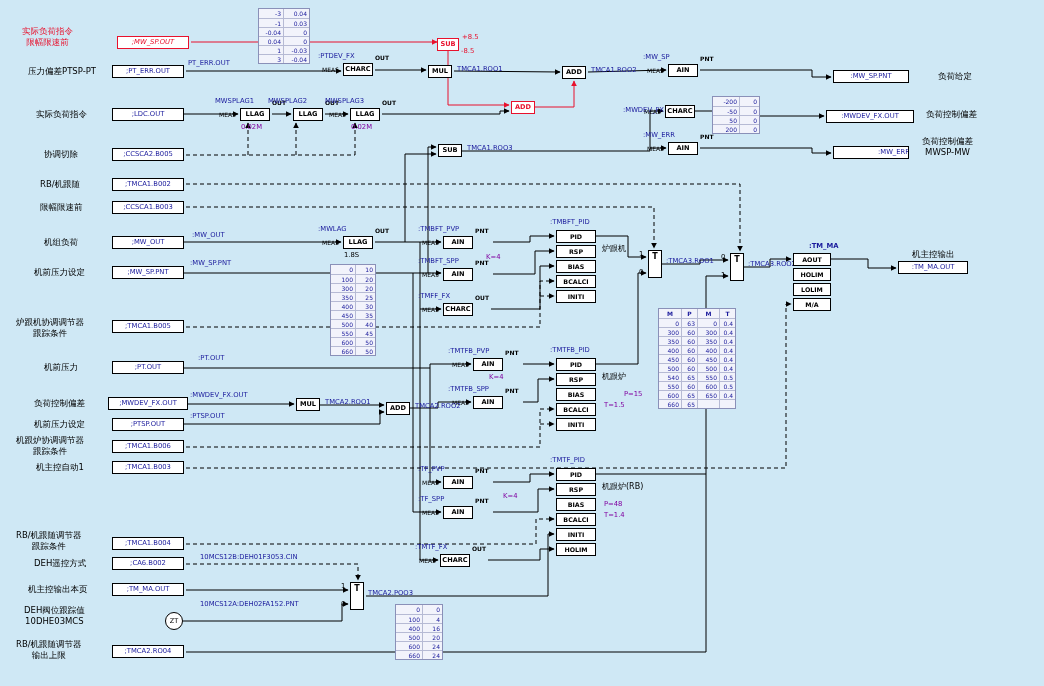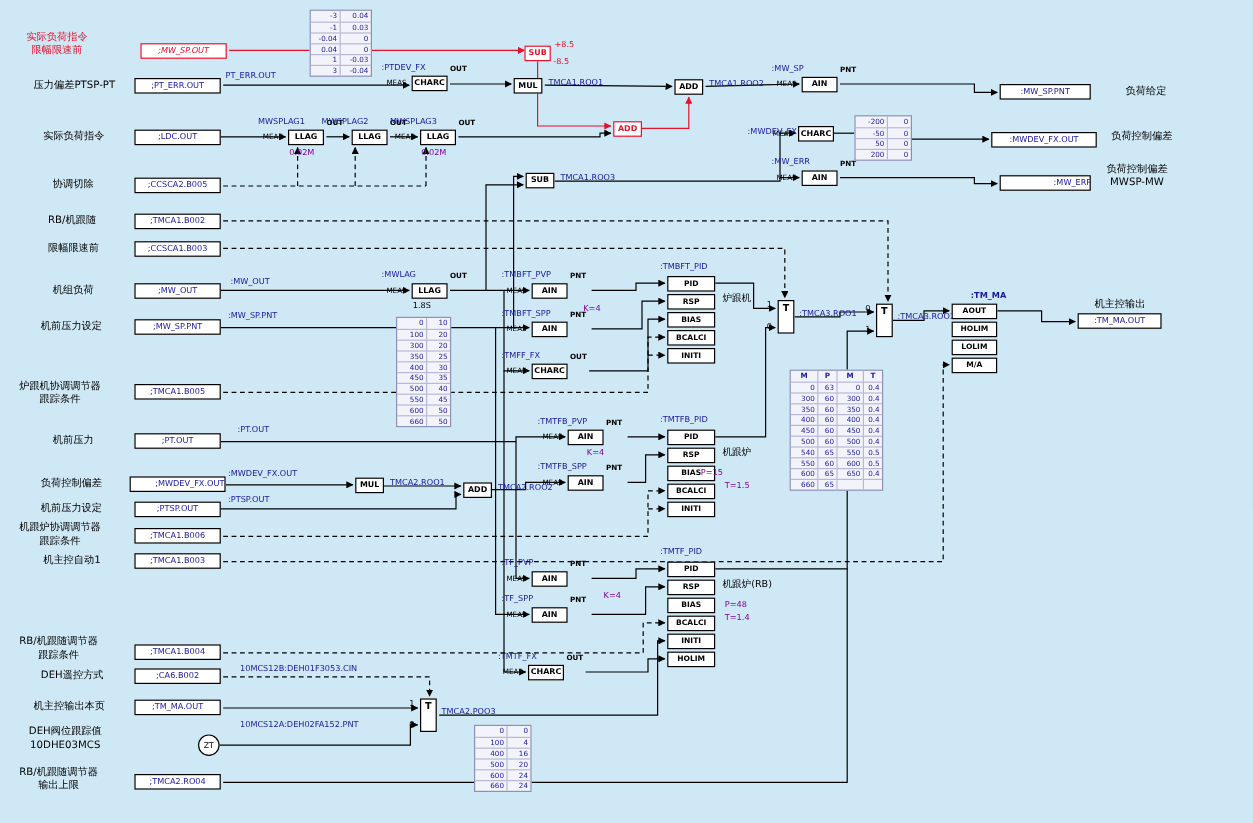--- a/index.html
+++ b/index.html
@@ -189,21 +189,21 @@
     <div class="iobox redbox" style="left: 117px; top: 36px; width: 72px; font-style: italic;">;MW_SP.OUT</div>
     <div class="iobox" style="left: 112px; top: 65px; width: 72px;">;PT_ERR.OUT</div>
     <div class="iobox" style="left: 112px; top: 108px; width: 72px;">;LDC.OUT</div>
     <div class="iobox" style="left: 112px; top: 148px; width: 72px;">;CCSCA2.B005</div>
     <div class="iobox" style="left: 112px; top: 178px; width: 72px;">;TMCA1.B002</div>
     <div class="iobox" style="left: 112px; top: 201px; width: 72px;">;CCSCA1.B003</div>
     <div class="iobox" style="left: 112px; top: 236px; width: 72px;">;MW_OUT</div>
     <div class="iobox" style="left: 112px; top: 266px; width: 72px;">;MW_SP.PNT</div>
     <div class="iobox" style="left: 112px; top: 320px; width: 72px;">;TMCA1.B005</div>
     <div class="iobox" style="left: 112px; top: 361px; width: 72px;">;PT.OUT</div>
-    <div class="iobox" style="left: 108px; top: 397px; width: 80px; text-align: right;">;MWDEV_FX.OUT</div>
+    <div class="iobox" style="left: 108px; top: 397px; width: 80px;">;MWDEV_FX.OUT</div>
     <div class="iobox" style="left: 112px; top: 418px; width: 72px; text-align: center;">;PTSP.OUT</div>
     <div class="iobox" style="left: 112px; top: 440px; width: 72px;">;TMCA1.B006</div>
     <div class="iobox" style="left: 112px; top: 461px; width: 72px;">;TMCA1.B003</div>
     <div class="iobox" style="left: 112px; top: 537px; width: 72px;">;TMCA1.B004</div>
     <div class="iobox" style="left: 112px; top: 557px; width: 72px;">;CA6.B002</div>
     <div class="iobox" style="left: 112px; top: 583px; width: 72px;">;TM_MA.OUT</div>
     <div class="iobox" style="left: 112px; top: 645px; width: 72px;">;TMCA2.RO04</div>
     <div class="iobox" style="left: 833px; top: 70px; width: 76px;">:MW_SP.PNT</div>
     <div class="iobox" style="left: 826px; top: 110px; width: 88px;">:MWDEV_FX.OUT</div>
     <div class="iobox" style="left: 833px; top: 146px; width: 76px; padding-left: 44px;">:MW_ERR.PNT</div>
@@ -304,21 +304,21 @@
     <div class="prow" style="left: 556px; top: 275px;">BCALCI</div>
     <div class="prow" style="left: 556px; top: 290px;">INITI</div>
     <span class="lbl" style="left: 602px; top: 244px; font-size: 8px;">炉跟机</span>
     <span class="ann navy" style="left: 550px; top: 347px;">:TMTFB_PID</span>
     <div class="prow" style="left: 556px; top: 358px;">PID</div>
     <div class="prow" style="left: 556px; top: 373px;">RSP</div>
     <div class="prow" style="left: 556px; top: 388px;">BIAS</div>
     <div class="prow" style="left: 556px; top: 403px;">BCALCI</div>
     <div class="prow" style="left: 556px; top: 418px;">INITI</div>
     <span class="lbl" style="left: 602px; top: 372px; font-size: 8px;">机跟炉</span>
-    <span class="ann purple" style="left: 584px; top: 391px;">P=15</span>
+    <span class="ann purple" style="left: 624px; top: 391px;">P=15</span>
     <span class="ann purple" style="left: 604px; top: 402px; text-align: center;">T=1.5</span>
     <span class="ann navy" style="left: 550px; top: 457px;">:TMTF_PID</span>
     <div class="prow" style="left: 556px; top: 468px;">PID</div>
     <div class="prow" style="left: 556px; top: 483px;">RSP</div>
     <div class="prow" style="left: 556px; top: 498px;">BIAS</div>
     <div class="prow" style="left: 556px; top: 513px;">BCALCI</div>
     <div class="prow" style="left: 556px; top: 528px;">INITI</div>
     <div class="prow" style="left: 556px; top: 543px;">HOLIM</div>
     <span class="lbl" style="left: 602px; top: 482px; font-size: 8px;">机跟炉(RB)</span>
     <span class="ann purple" style="left: 604px; top: 501px;">P=48</span>

